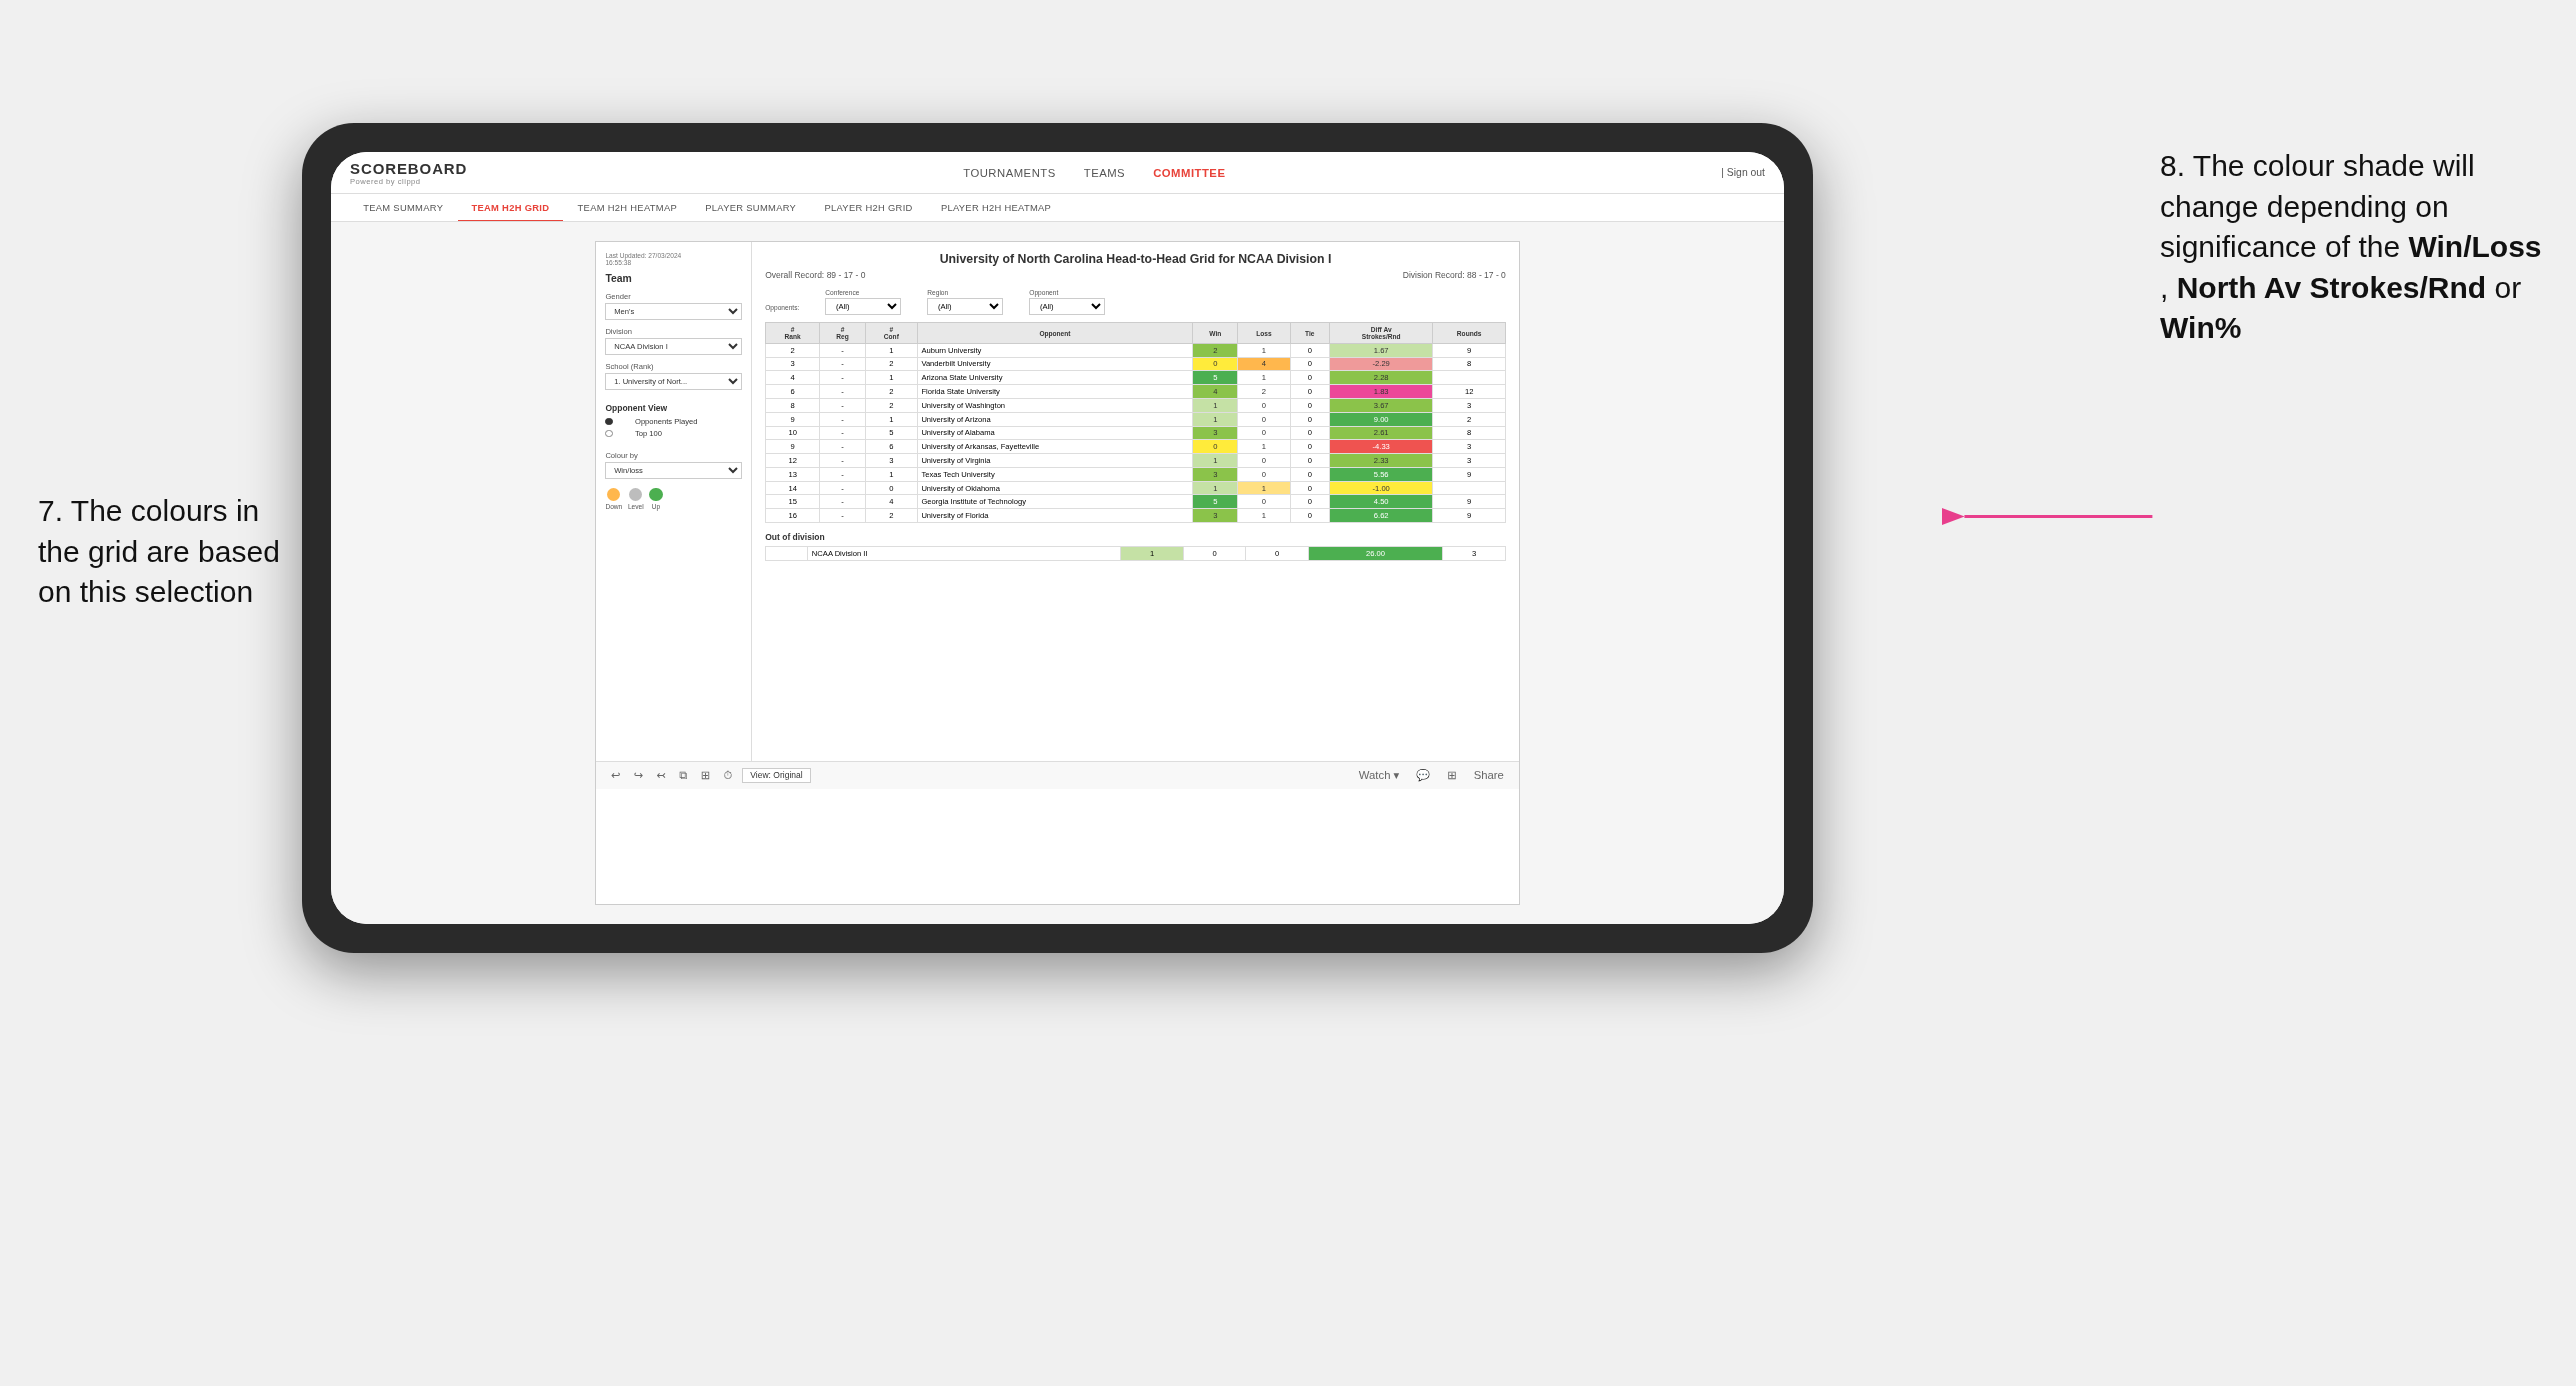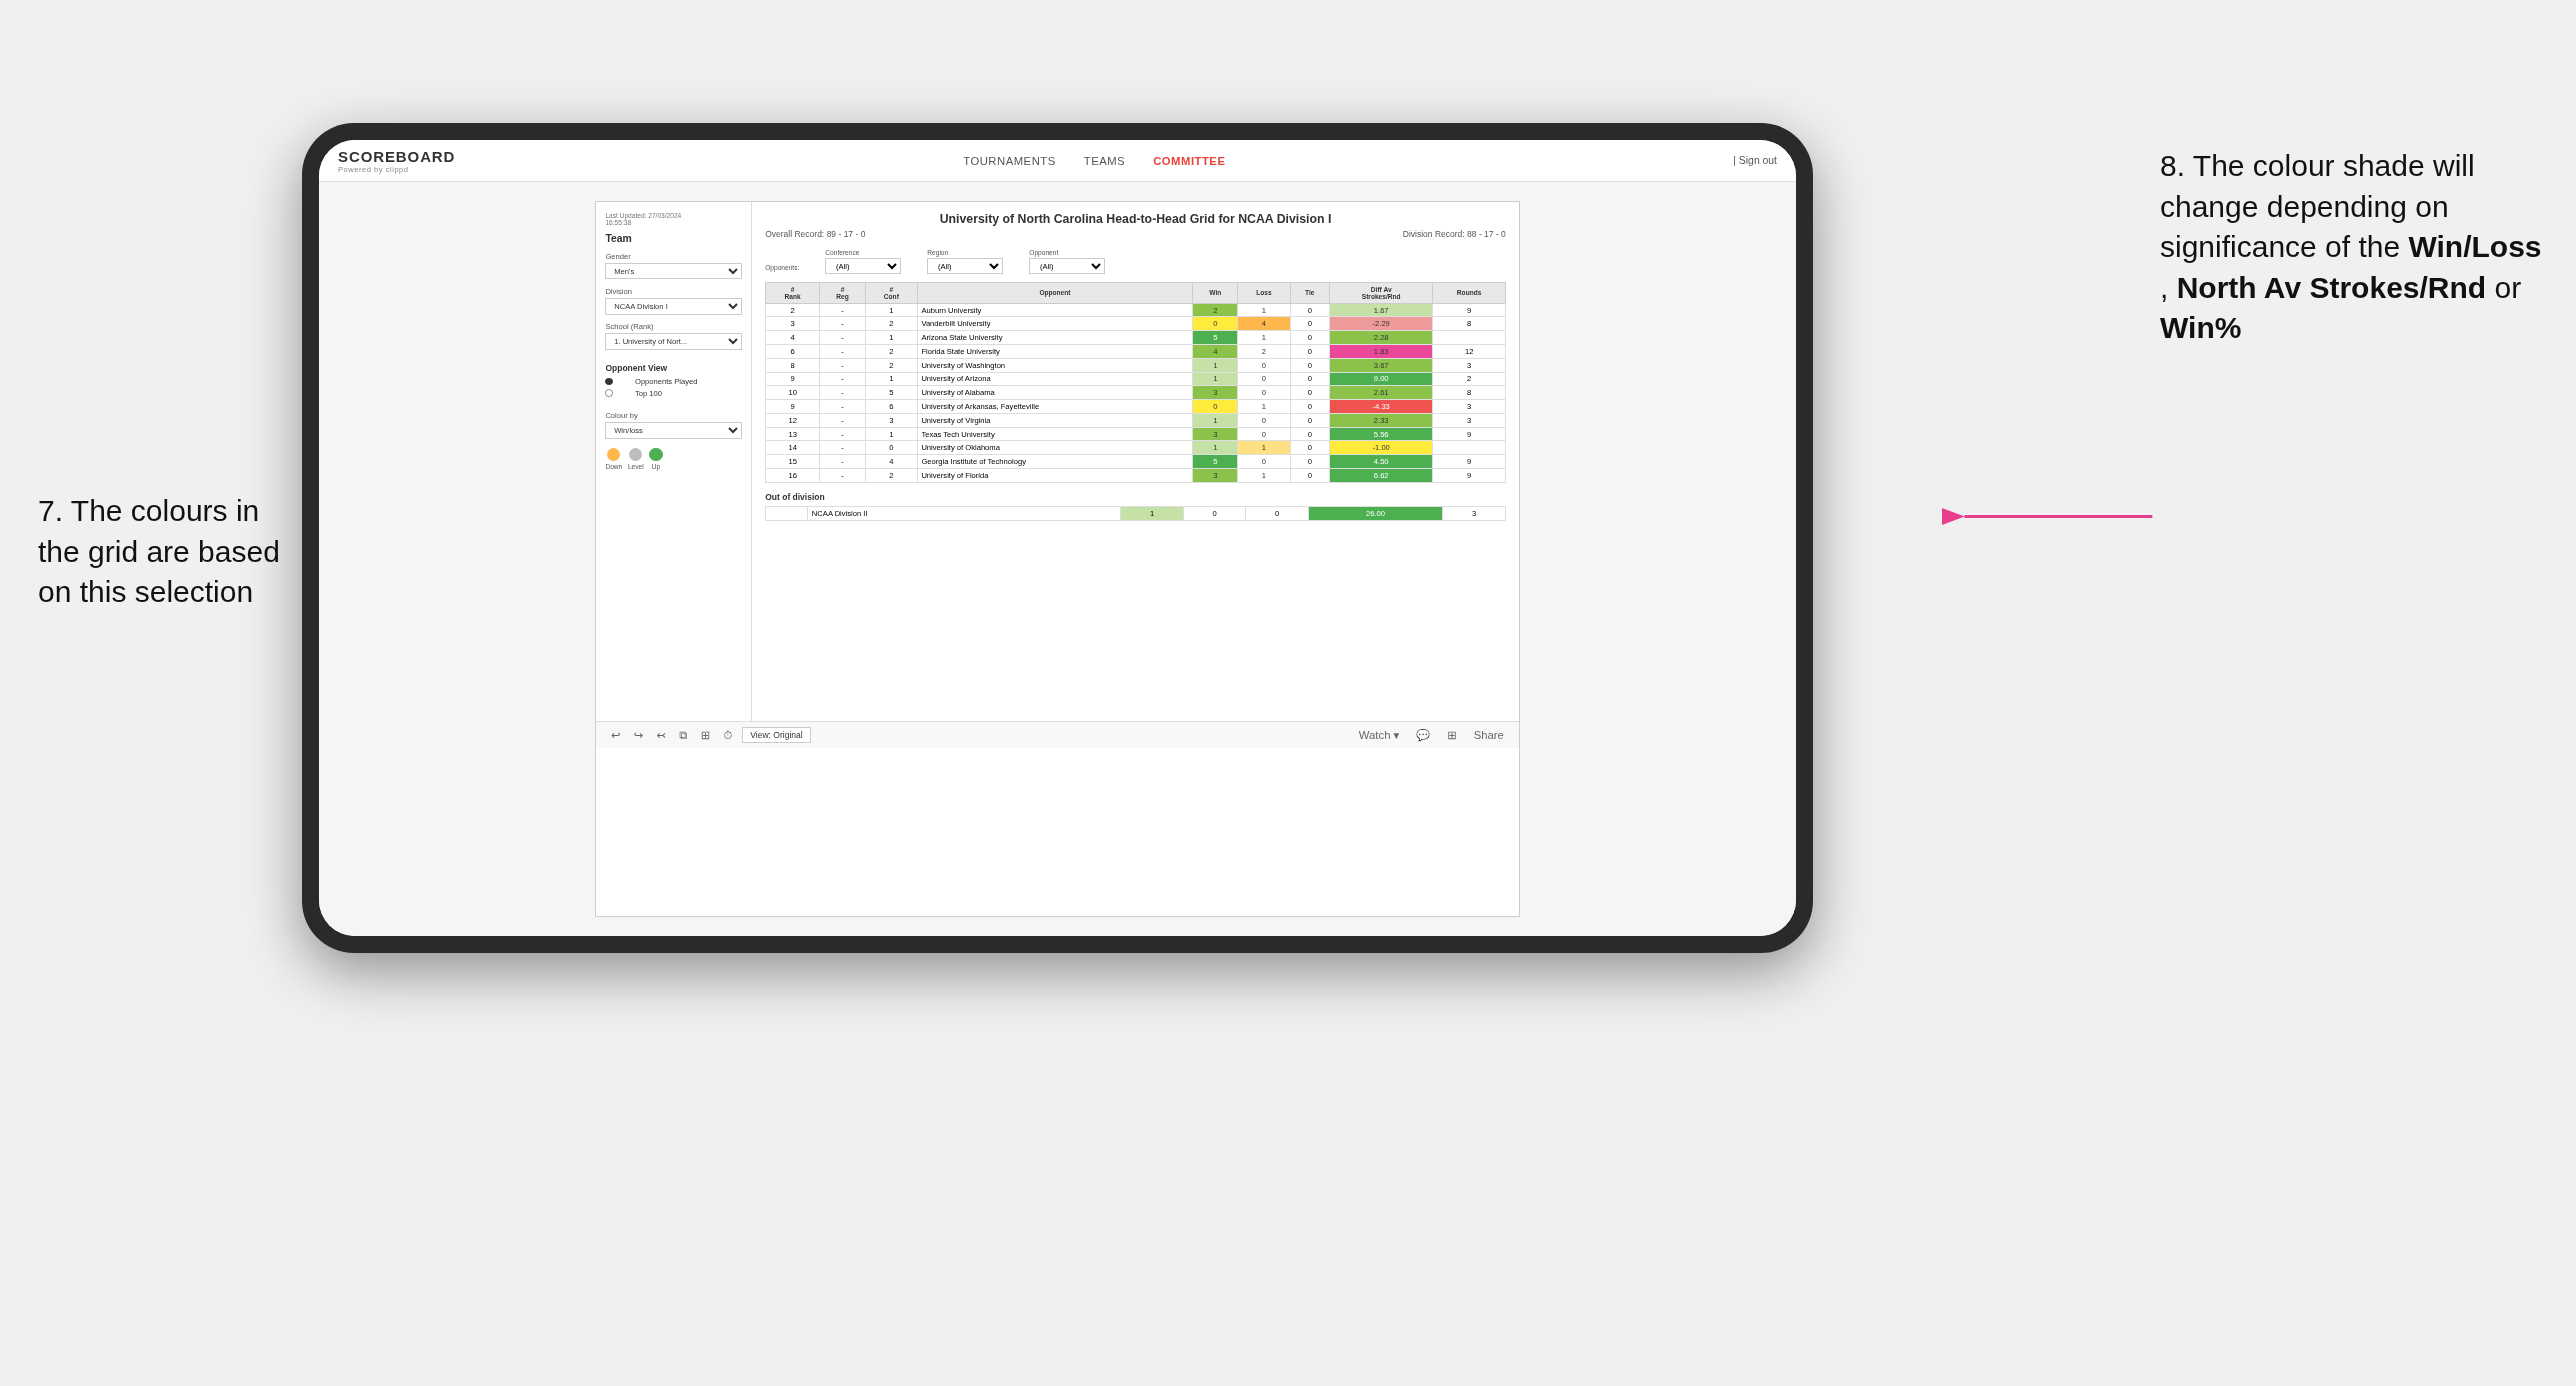--- a/index.html
+++ b/index.html
@@ -42,21 +42,21 @@
     
     .tablet-frame {
       position: absolute;
       left: 302px;
       top: 123px;
       width: 1511px;
       height: 830px;
       background: #2a2a2a;
       border-radius: 52px;
       box-shadow: 0 19px 57px rgba(0,0,0,0.4);
-      padding: 17px;
+      padding: 29px;
     }
 
     .tablet-screen {
       width: 100%;
       height: 100%;
       background: #fff;
       border-radius: 36px;
       overflow: hidden;
       display: flex;
       flex-direction: column;
@@ -455,20 +455,28 @@
         </div>
       </div>
       <div class="nav-links">
         <a class="nav-link">TOURNAMENTS</a>
         <a class="nav-link">TEAMS</a>
         <a class="nav-link active">COMMITTEE</a>
       </div>
       <div class="sign-out">| Sign out</div>
     </div>
 
+    <div class="sub-nav">
+      <div class="sub-tab">TEAM SUMMARY</div>
+      <div class="sub-tab active">TEAM H2H GRID</div>
+      <div class="sub-tab">TEAM H2H HEATMAP</div>
+      <div class="sub-tab">PLAYER SUMMARY</div>
+      <div class="sub-tab">PLAYER H2H GRID</div>
+      <div class="sub-tab">PLAYER H2H HEATMAP</div>
+    </div>
 
     <div class="main-content">
       <div class="tableau-container">
 
         <div class="tableau-body">
 
           <div class="sidebar">
             <div class="last-updated">
               <span>Last Updated: 27/03/2024</span><br>
               <span>16:55:38</span>

